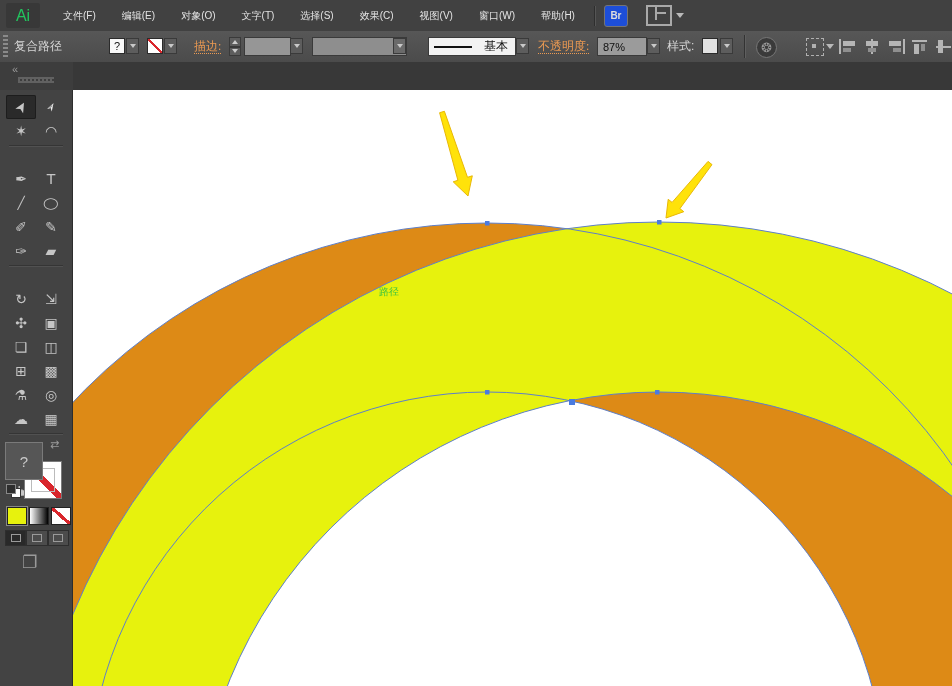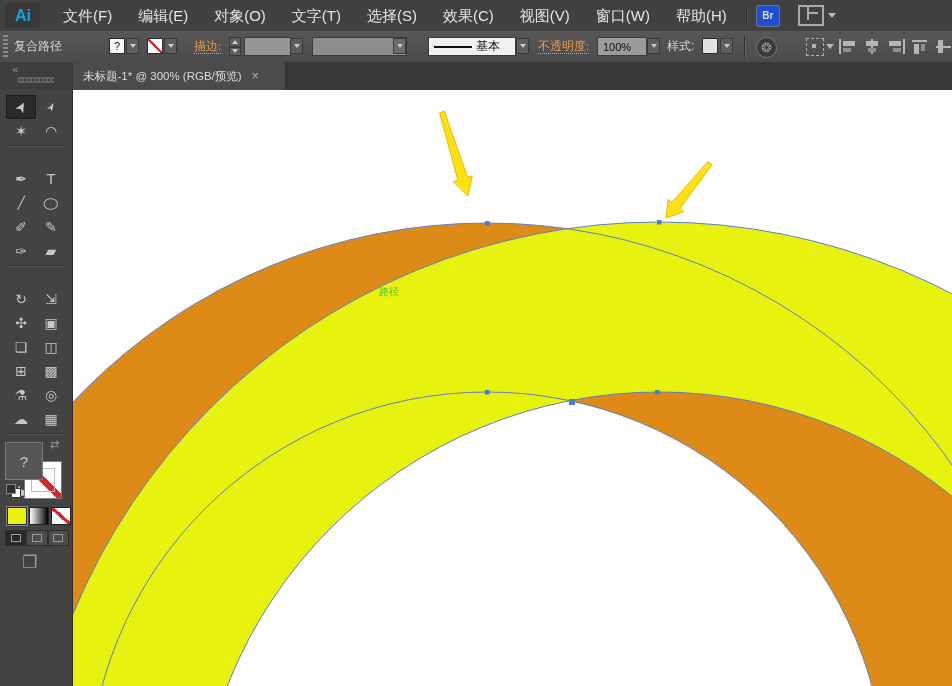--- a/index.html
+++ b/index.html
@@ -2,23 +2,23 @@
 <html><head>
 <meta charset="utf-8">
 <style>
   html,body{margin:0;padding:0;background:#222;}
   body{width:952px;height:686px;overflow:hidden;font-family:"Liberation Sans","DejaVu Sans",sans-serif;}
   .app{position:relative;width:952px;height:686px;background:#434343;overflow:hidden;}
 
   
   .menubar{position:absolute;left:0;top:0;width:952px;height:31px;background:#414141;border-bottom:1px solid #2a2a2a;display:flex;align-items:center;}
   .ai-logo{width:34px;height:25px;margin-left:6px;display:flex;align-items:center;justify-content:center;
-           color:#0ea5e9;font-weight:bold;font-size:16px;background:#383838;border-radius:2px;}
+           color:#22c55e;font-weight:normal;font-size:16px;background:#383838;border-radius:2px;}
   .menu-items{display:flex;margin-left:10px;}
-  .menu-item{color:#e4e4e4;font-size:15px;padding:0 13px;line-height:31px;cursor:default;}
+  .menu-item{color:#e4e4e4;font-size:10px;padding:0 13px;line-height:31px;cursor:default;}
   .menu-sep{width:1px;height:20px;background:#2e2e2e;border-right:1px solid #555;margin-left:6px;}
   .br-btn{margin-left:8px;width:22px;height:20px;background:#1d4ed8;border:1px solid #747474;border-radius:3px;
           color:#ddd;font-size:10px;font-weight:bold;display:flex;align-items:center;justify-content:center;}
   .ws-btn{margin-left:18px;display:flex;align-items:center;}
   .ws-icon{width:22px;height:17px;border:2px solid #a9a9a9;background:#414141;position:relative;}
   .ws-icon::before{content:"";position:absolute;left:7px;top:0;width:2px;height:13px;background:#a9a9a9;}
   .ws-icon::after{content:"";position:absolute;left:9px;top:5px;width:9px;height:2px;background:#a9a9a9;}
   .caret{width:0;height:0;border-left:4px solid transparent;border-right:4px solid transparent;border-top:5px solid #b9b9b9;margin-left:4px;}
 
   
@@ -36,21 +36,21 @@
   .dd-arrow::after{content:"";width:0;height:0;border-left:3.5px solid transparent;border-right:3.5px solid transparent;border-top:4px solid #c9c9c9;}
   .stepper{position:absolute;left:229px;top:6px;width:12px;height:19px;display:flex;flex-direction:column;}
   .stepper span{flex:1;background:#5d5d5d;border:1px solid #3a3a3a;display:flex;align-items:center;justify-content:center;}
   .stepper span::after{content:"";width:0;height:0;border-left:3px solid transparent;border-right:3px solid transparent;}
   .stepper .up::after{border-bottom:4px solid #ccc;}
   .stepper .dn::after{border-top:4px solid #ccc;}
   .dd-box{position:absolute;top:6px;height:19px;background:#969696;border:1px solid #3a3a3a;box-sizing:border-box;}
   .stroke-style-box{position:absolute;left:428px;top:6px;width:88px;height:19px;background:#f2f2f2;border:1px solid #3a3a3a;
                     box-sizing:border-box;display:flex;align-items:center;}
   .stroke-line{width:38px;height:0;border-top:2px solid #111;margin-left:5px;}
-  .stroke-style-box .txt{font-size:12px;color:#111;margin-left:4px;}
+  .stroke-style-box .txt{font-size:12px;color:#111;margin-left:12px;}
   .opacity-box{position:absolute;left:597px;top:6px;width:50px;height:19px;background:#9b9b9b;border:1px solid #3a3a3a;box-sizing:border-box;
                font-size:11px;color:#111;display:flex;align-items:center;padding-left:5px;}
   .cb-sep{position:absolute;left:744px;top:4px;width:1px;height:23px;background:#333;border-right:1px solid #5f5f5f;}
   .recolor{position:absolute;left:756px;top:6px;width:19px;height:19px;border-radius:50%;background:#3a3a3a;border:1px solid #777;
            color:#9a9a9a;font-size:13px;display:flex;align-items:center;justify-content:center;}
   .transform-ic{position:absolute;left:806px;top:7px;width:16px;height:16px;border:1px dashed #b0b0b0;position:absolute;}
   .transform-ic::after{content:"";position:absolute;left:5px;top:5px;width:4px;height:4px;background:#b0b0b0;}
   .t-caret{position:absolute;left:826px;top:13px;width:0;height:0;border-left:4px solid transparent;border-right:4px solid transparent;border-top:5px solid #b9b9b9;}
   .align-ic{position:absolute;top:8px;width:20px;height:15px;}
 
@@ -145,21 +145,21 @@
     <div class="dd-box" style="left:244px;width:47px" data-name="stroke-weight-field"></div>
     <div class="dd-arrow" style="left:290px;top:7px" data-name="stroke-weight-dropdown"></div>
     <div class="dd-box" style="left:312px;width:95px;background:#8e8e8e" data-name="stroke-profile-field"></div>
     <div class="dd-arrow" style="left:393px;background:#6a6a6a" data-name="stroke-profile-dropdown"></div>
     <div class="stroke-style-box" data-name="brush-definition-field">
       <span class="stroke-line" data-name="stroke-preview-line"></span>
       <span class="txt" data-name="brush-definition-value">基本</span>
     </div>
     <div class="dd-arrow" style="left:516px" data-name="brush-definition-dropdown"></div>
     <div class="cb-link" style="left:538px" data-name="opacity-panel-link">不透明度:</div>
-    <div class="opacity-box" data-name="opacity-field">100%</div>
+    <div class="opacity-box" data-name="opacity-field">87%</div>
     <div class="dd-arrow" style="left:647px" data-name="opacity-dropdown"></div>
     <div class="cb-label" style="left:667px" data-name="style-label">样式:</div>
     <div class="swatch" style="left:702px;background:#e2e2e2" data-name="graphic-style-swatch"></div>
     <div class="dd-arrow" style="left:720px" data-name="graphic-style-dropdown"></div>
     <div class="cb-sep" data-name="controlbar-separator"></div>
     <div class="recolor" data-name="recolor-artwork-icon">❂</div>
     <div class="transform-ic" data-name="transform-icon"></div>
     <div class="t-caret" data-name="transform-dropdown-icon"></div>
     <svg class="align-ic" style="left:838px" data-name="align-left-icon" viewBox="0 0 20 15">
       <rect x="1" y="0" width="2" height="15" fill="#b5b5b5"></rect>
@@ -185,24 +185,20 @@
       <rect x="0" y="7" width="15" height="2" fill="#b5b5b5"></rect>
         <rect x="2" y="1" width="5" height="13" fill="#b5b5b5"></rect>
     </svg>
   </div>
 
   <div class="tabbar" data-name="document-tab-bar">
     <div class="tab-left" data-name="tools-panel-header">
       <div class="collapse" data-name="collapse-panel-icon">«</div>
       <div class="tab-dots" data-name="panel-grip-icon"></div>
     </div>
-    <div class="doc-tab" data-name="document-tab">
-      <span class="title" data-name="document-title">未标题-1* @ 300% (RGB/预览)</span>
-      <span class="close" data-name="close-icon">×</span>
-    </div>
   </div>
 
   <div class="main" data-name="main-area">
 
     <div class="toolbar" data-name="tools-panel">
       <div class="tool-grid" data-name="tool-grid">
           <div class="tool active" data-name="selection-tool">
             <span class="tool-glyph" data-name="selection-icon">➤</span>
           </div>
           <div class="tool" data-name="direct-selection-tool">

